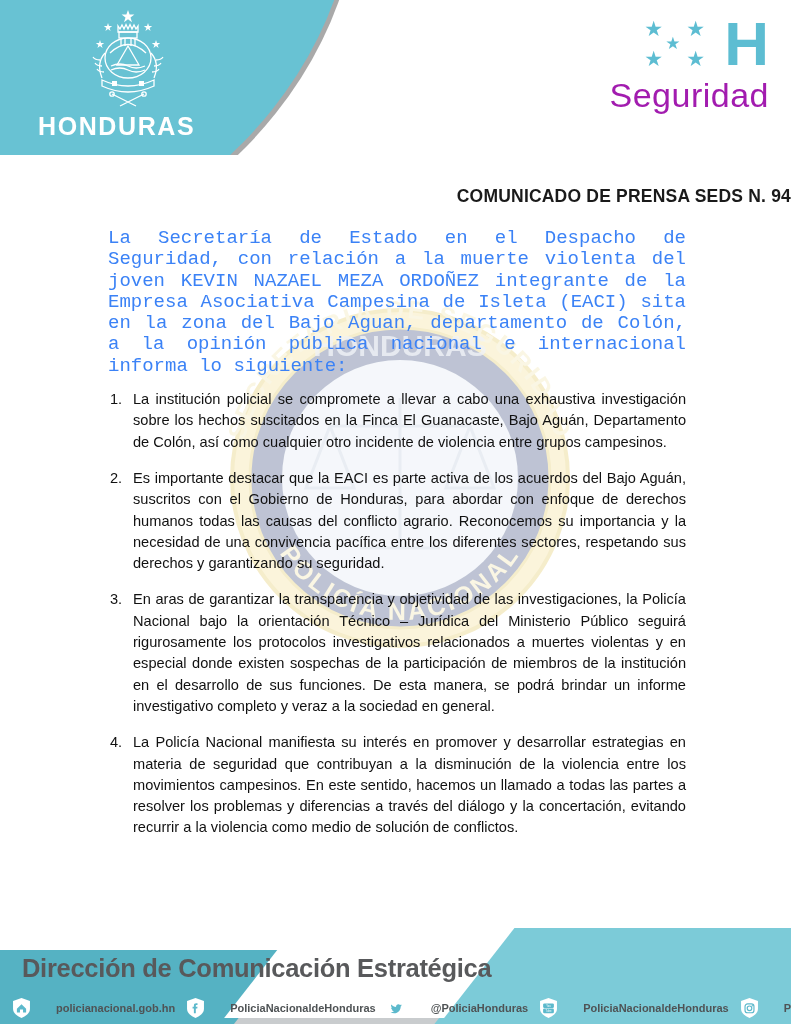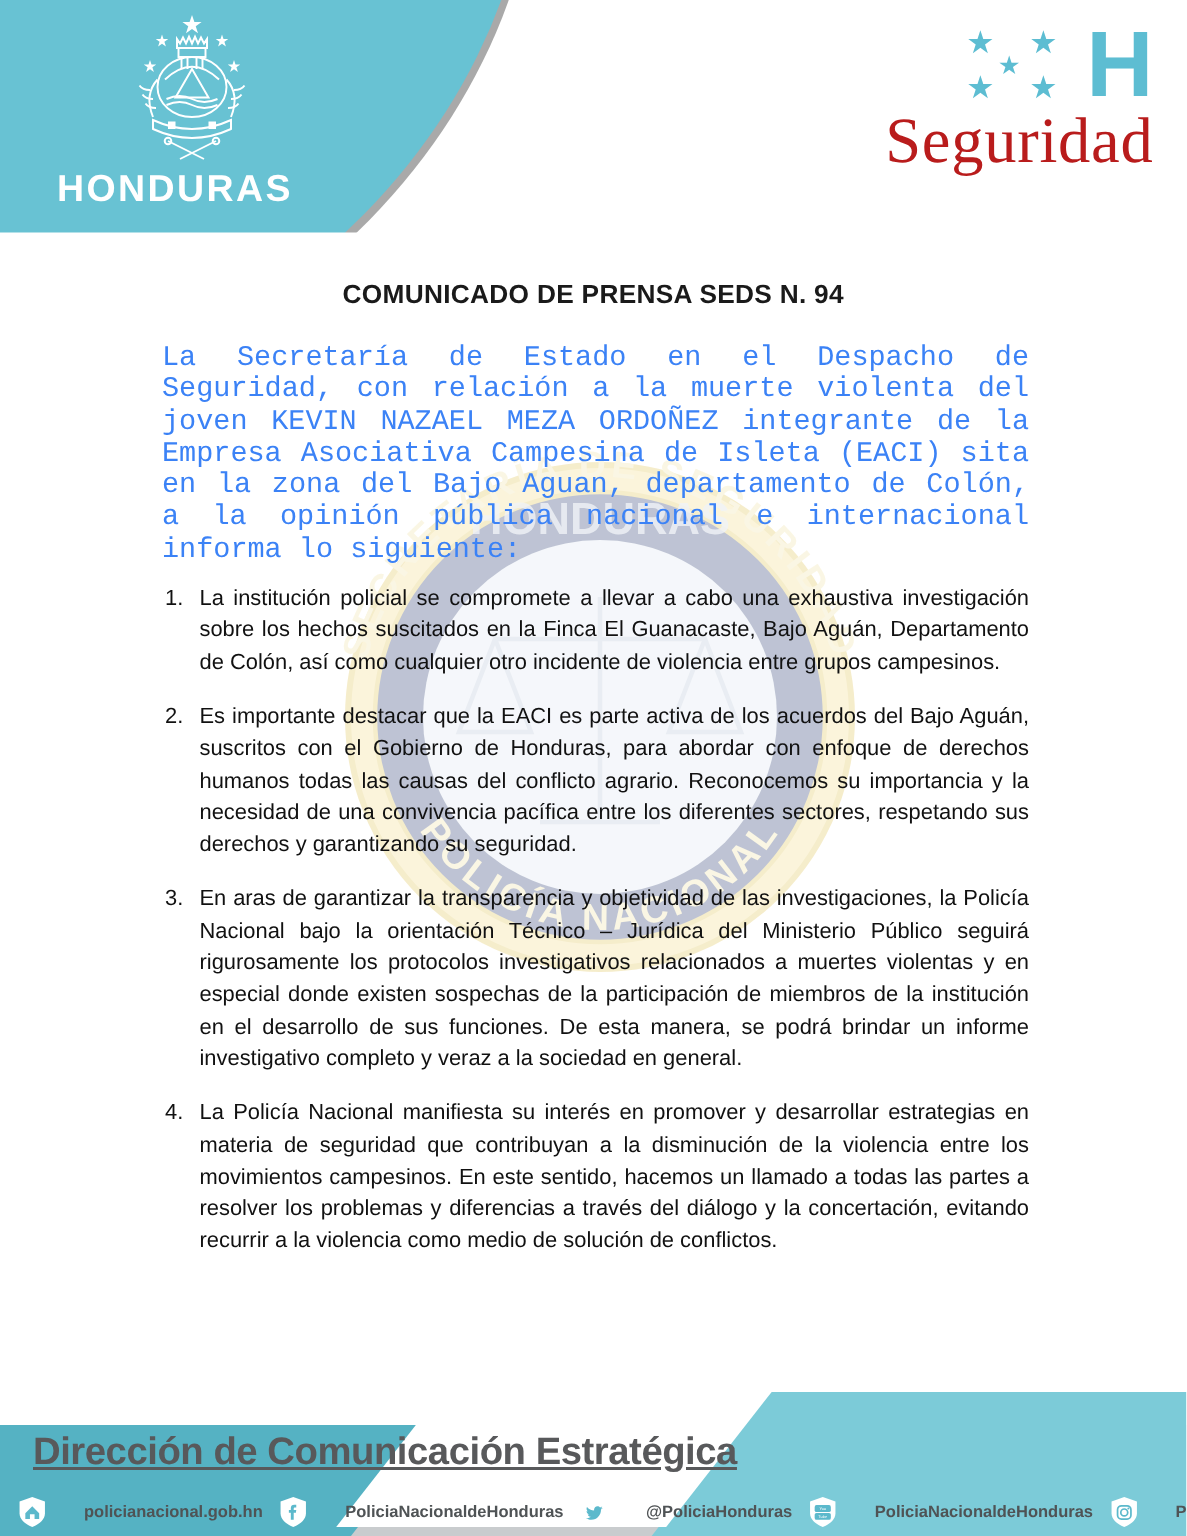--- a/index.html
+++ b/index.html
@@ -108,23 +108,23 @@
   .star.s4 { left: 0px;  top: 30px; }
   .star.s5 { left: 42px; top: 30px; }
   .seg-h {
     font-size: 62px;
     font-weight: bold;
     color: #5dbdd2;
     line-height: 52px;
     font-family: "Liberation Sans", sans-serif;
   }
   .seg-word {
-    font-size: 43px;
-    color: #b91c1c;
-    font-family: Liberation Serif, serif;
+    font-size: 34px;
+    color: #a21caf;
+    font-family: Liberation Sans, sans-serif;
     line-height: 42px;
     letter-spacing: 0.5px;
     text-align: right;
   }
   .seg-sub {
     font-family: "Liberation Serif", serif;
     font-size: 14.5px;
     color: #808285;
     text-align: right;
     margin-top: 3px;
@@ -140,21 +140,21 @@
     opacity: 0.30;
     pointer-events: none;
   }
 
   
   .doc-title {
     position: absolute;
     left: 0;
     top: 186px;
     width: 791px;
-    text-align: center;
+    text-align: right;
     font-size: 17.5px;
     font-weight: bold;
     color: #1a1a1a;
     font-family: "Liberation Sans", sans-serif;
     letter-spacing: 0.2px;
   }
   .body-wrap {
     position: absolute;
     left: 108px;
     top: 228px;
@@ -249,21 +249,20 @@
   .footer-title {
     position: absolute;
     left: 22px;
     top: 26px;
     font-size: 25.5px;
     font-weight: bold;
     color: #58595b;
     font-family: "Liberation Sans", sans-serif;
     letter-spacing: -0.3px;
     white-space: nowrap;
-    text-decoration: underline;
   }
   .social-row {
     position: absolute;
     left: 12px;
     bottom: 6px;
     display: flex;
     align-items: center;
     white-space: nowrap;
   }
   .social-item {

